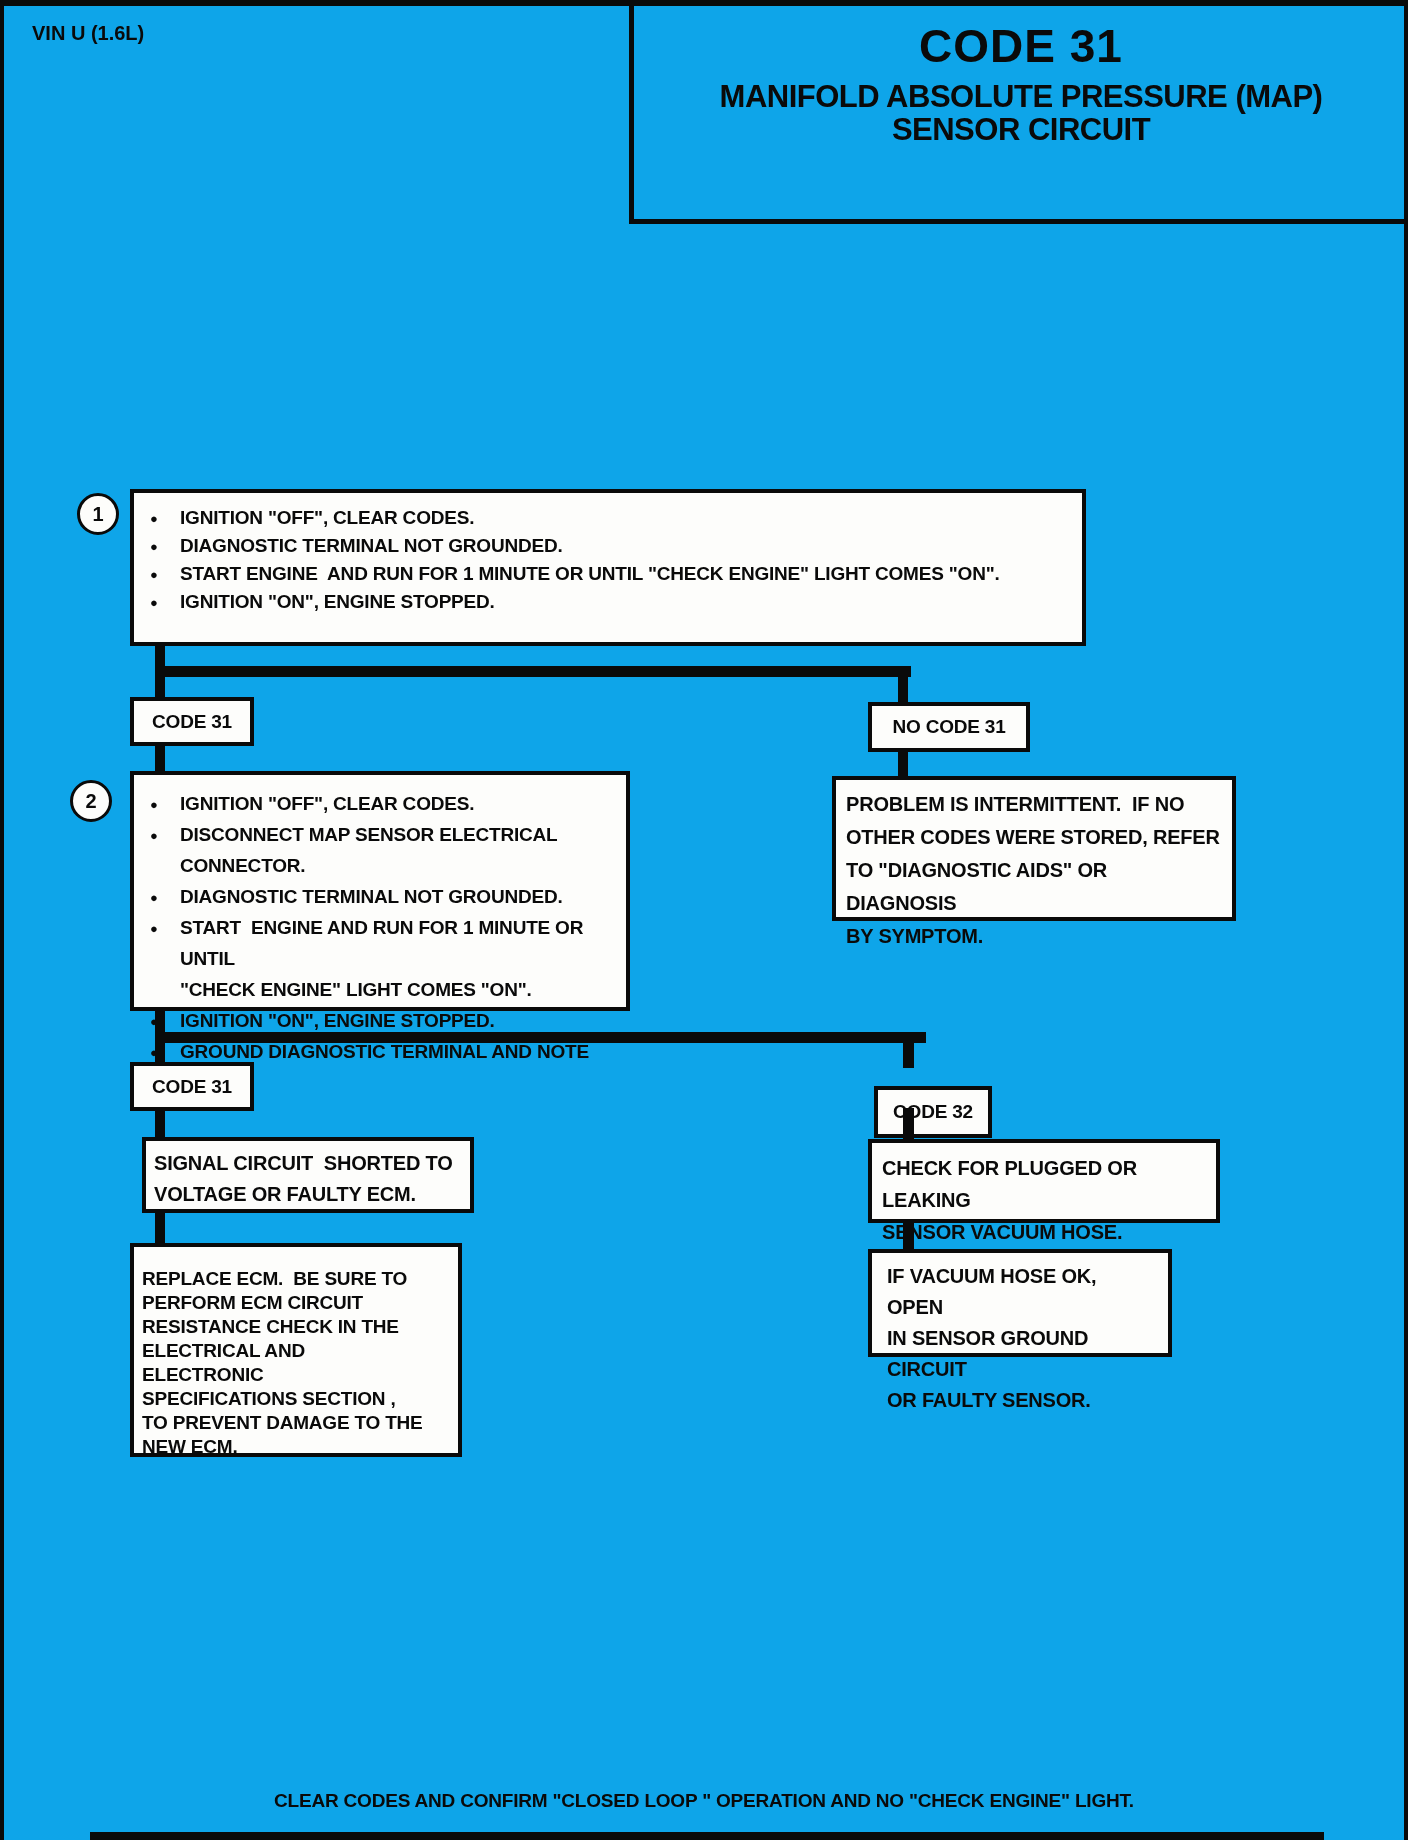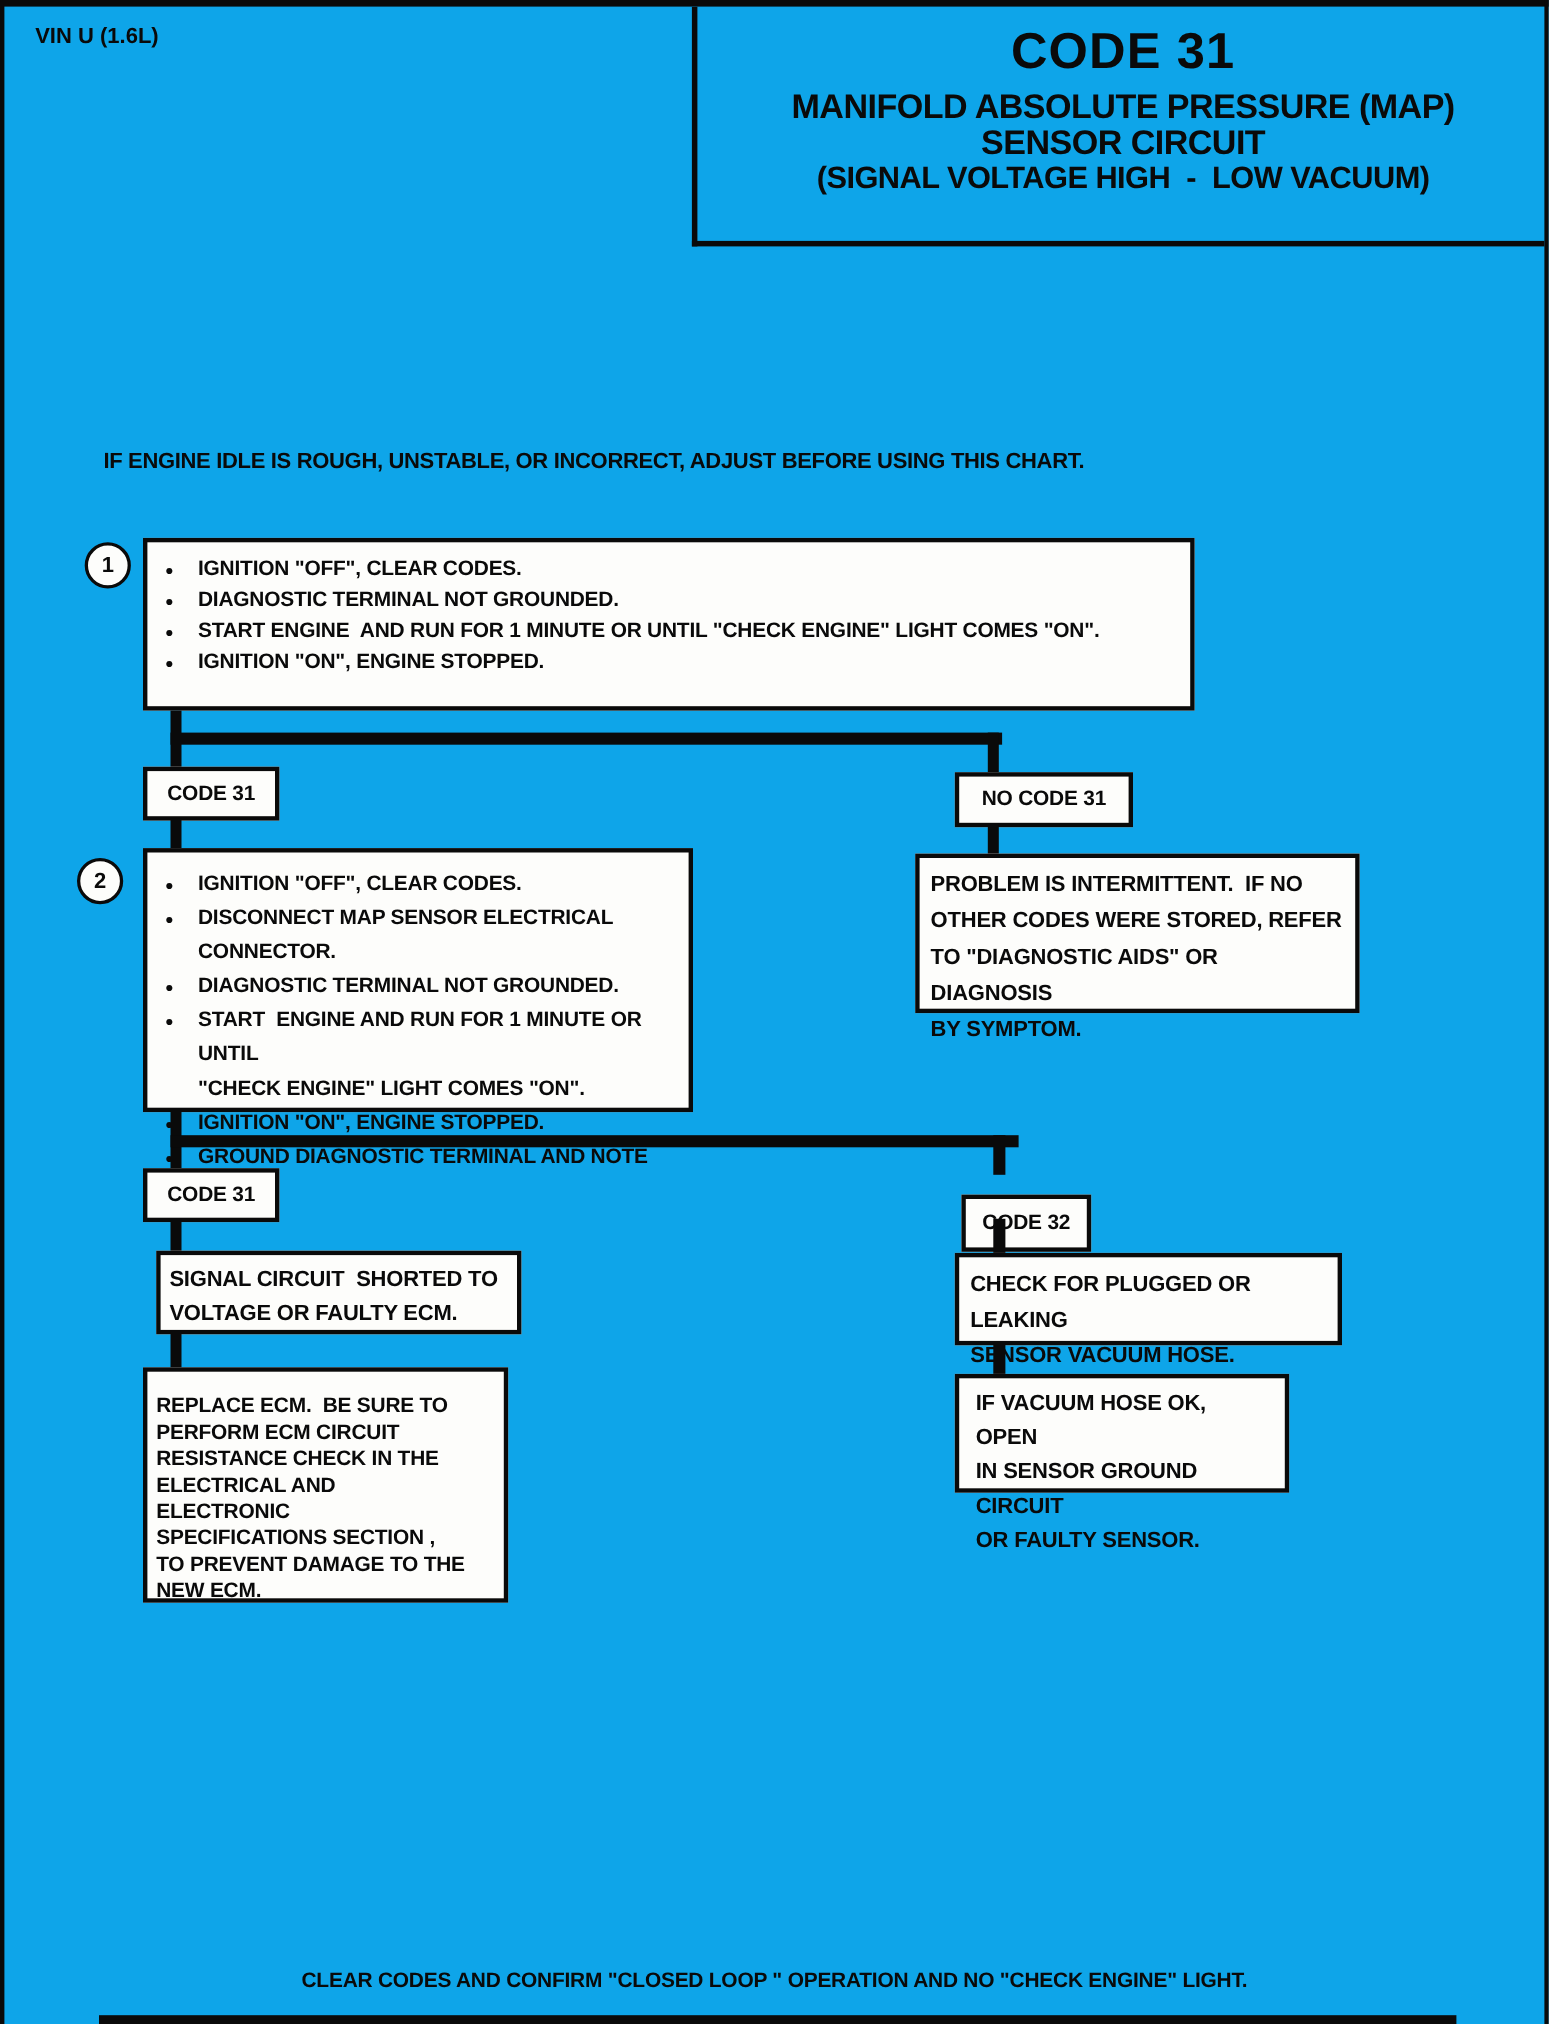--- a/index.html
+++ b/index.html
@@ -60,24 +60,22 @@
 <body>
 
 <div class="page">
 
   <div class="abs vin">VIN U (1.6L)</div>
 
   <div class="abs title-box">
     <div class="title-code">CODE 31</div>
     <div class="title-l1">MANIFOLD ABSOLUTE PRESSURE (MAP)</div>
     <div class="title-l2">SENSOR CIRCUIT</div>
-    <div class="title-l3">(SIGNAL VOLTAGE HIGH  -  LOW VACUUM)</div>
   </div>
 
-  <div class="abs intro">IF ENGINE IDLE IS ROUGH, UNSTABLE, OR INCORRECT, ADJUST BEFORE USING THIS CHART.</div>
 
   <div class="abs step-circle" style="left:73px;top:487px;">
     <span>1</span>
   </div>
   <div class="abs fbox box1" style="left:126px;top:483px;width:956px;height:157px;padding:11px 8px 0 0;">
     <ul class="bullets">
       <li>IGNITION "OFF", CLEAR CODES.</li>
       <li>DIAGNOSTIC TERMINAL NOT GROUNDED.</li>
       <li>START ENGINE  AND RUN FOR 1 MINUTE OR UNTIL "CHECK ENGINE" LIGHT COMES "ON".</li>
       <li>IGNITION "ON", ENGINE STOPPED.</li>

